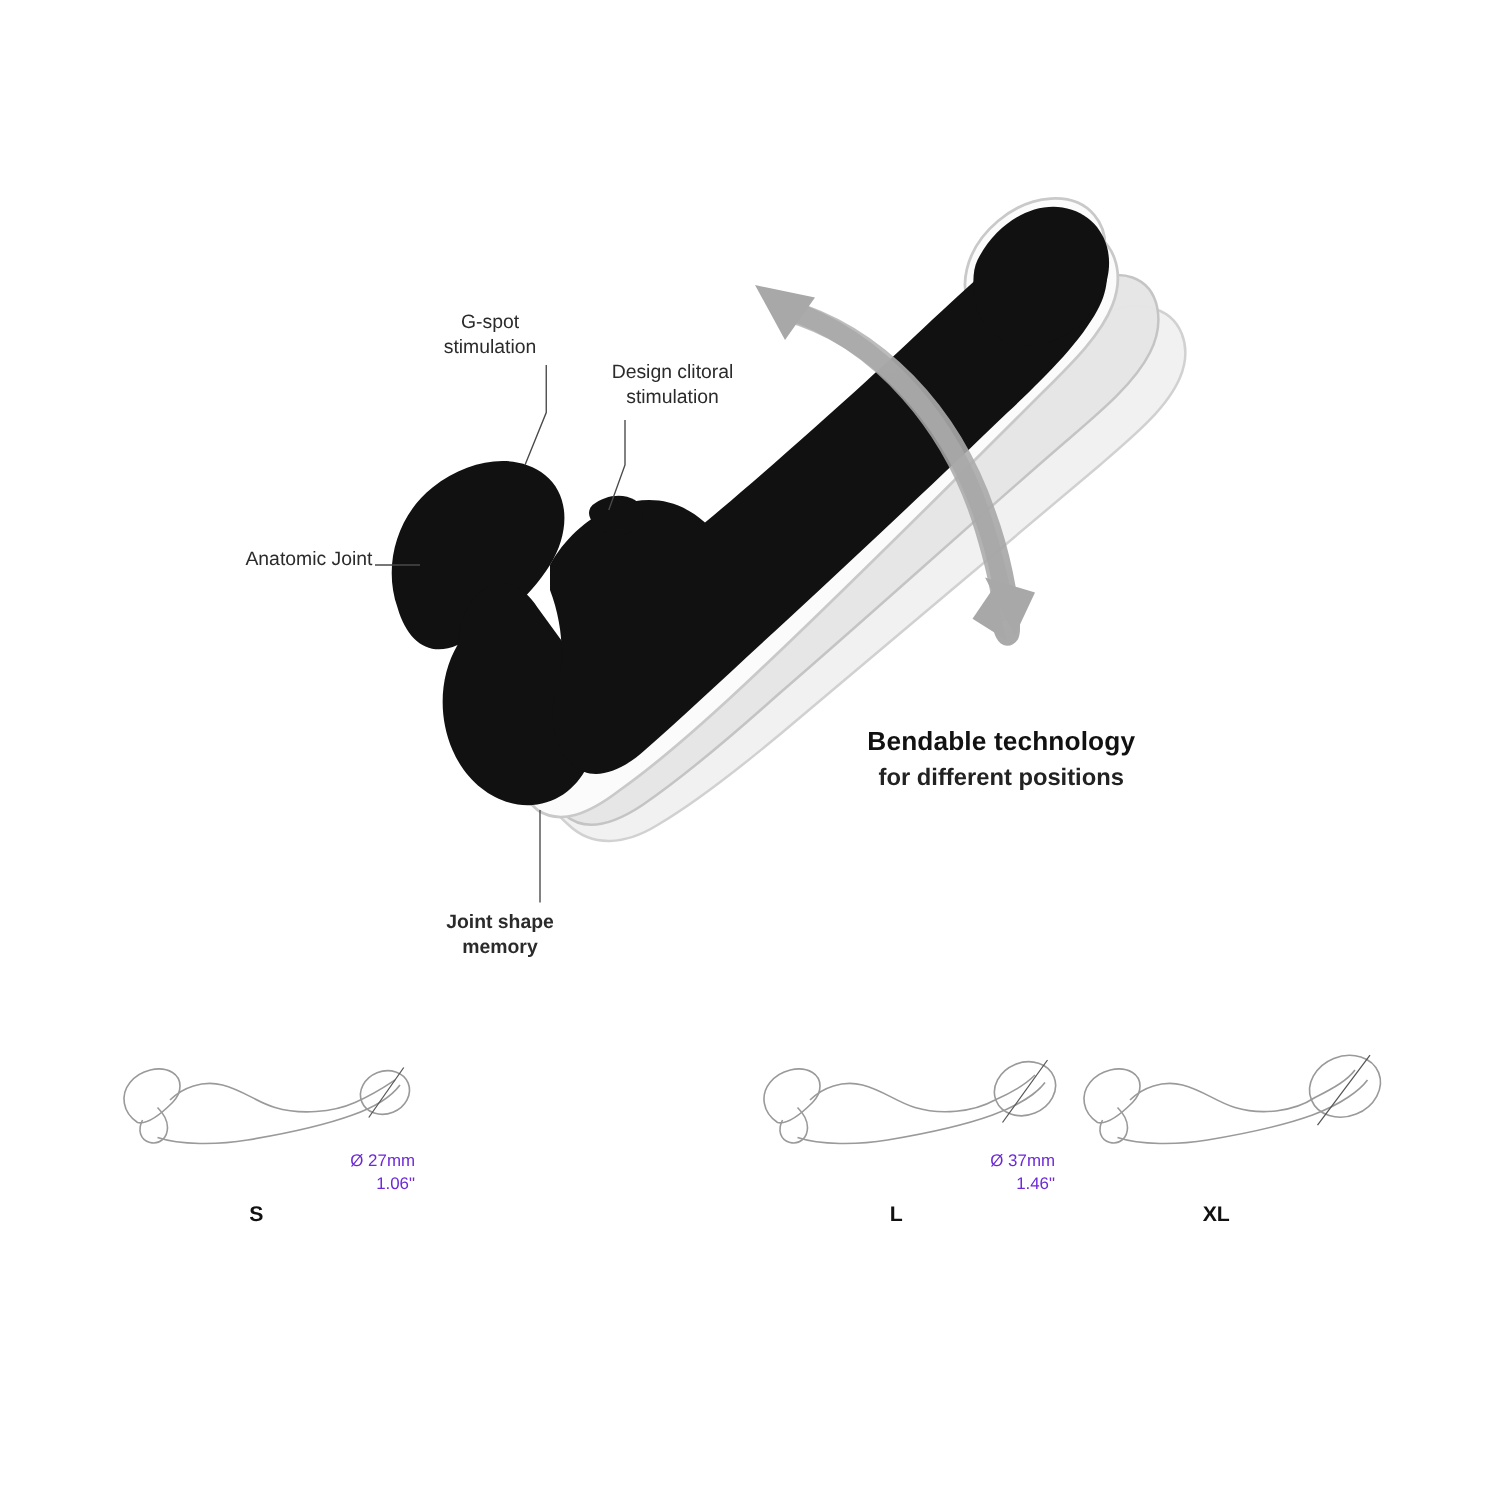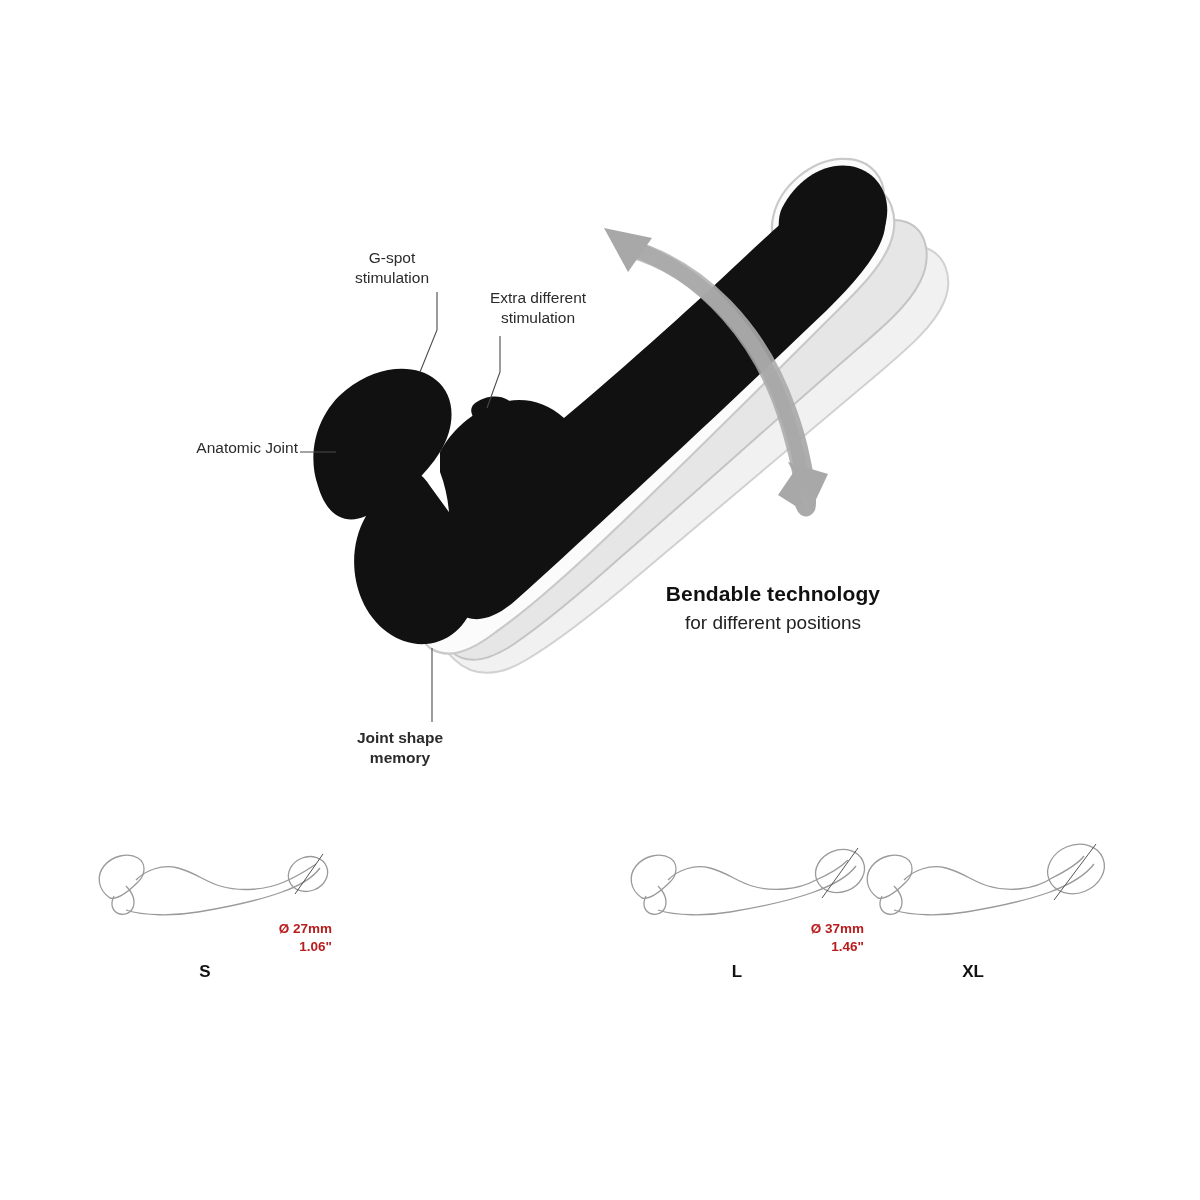--- a/index.html
+++ b/index.html
@@ -54,34 +54,34 @@
   }
   #label-joint {
     left: 340px;
     top: 728px;
     width: 120px;
     text-align: center;
     font-weight: bold;
   }
   #bendable-block {
     position: absolute;
-    left: 588px;
+    left: 616px;
     top: 582px;
     width: 370px;
     text-align: center;
   }
   #bendable-title {
     font-size: 21px;
     font-weight: bold;
     color: #111111;
     letter-spacing: 0.1px;
   }
   #bendable-sub {
     font-size: 19px;
-    font-weight: normal;
+    font-weight: bold;
     color: #222222;
     margin-top: 6px;
   }
   .size-item {
     position: absolute;
     top: 820px;
     width: 270px;
     height: 180px;
   }
   .size-item .svg-wrap {
@@ -93,36 +93,35 @@
   }
   .size-dim {
     position: absolute;
     top: 100px;
     width: 270px;
     text-align: right;
     padding-right: 8px;
     box-sizing: border-box;
     font-size: 13.5px;
     line-height: 1.33;
-    color: #b91c1c;
+    color: #6d28d9;
     white-space: pre-line;
-    font-weight: bold;
   }
   .size-letter {
     position: absolute;
     top: 142px;
     width: 270px;
     text-align: center;
     font-size: 17px;
     font-weight: bold;
     color: #111111;
   }
   #size-s  { left: 70px; }
   #size-m  { left: 328px; }
-  #size-l  { left: 602px; }
+  #size-l  { left: 582px; }
   #size-xl { left: 838px; }
 </style>
 </head>
 <body>
 
 <div id="stage">
 
   <svg width="1200" height="800" viewBox="0 0 1200 800" style="position:absolute;left:0;top:0;">
 
     <defs>
@@ -244,21 +243,21 @@
 
       <path d="M300,452 L336,452"></path>
 
       <path d="M432,648 L432,722"></path>
     </g>
   </svg>
 
   <div class="callout-label center" id="label-gspot">G-spot
 stimulation</div>
 
-  <div class="callout-label center" id="label-extra">Extra different
+  <div class="callout-label center" id="label-extra">Design clitoral
 stimulation</div>
 
   <div class="callout-label right" id="label-anatomic">Anatomic Joint</div>
 
   <div class="callout-label center" id="label-joint">Joint shape
 memory</div>
 
   <div id="bendable-block">
     <div id="bendable-title">Bendable technology</div>
     <div id="bendable-sub">for different positions</div>

